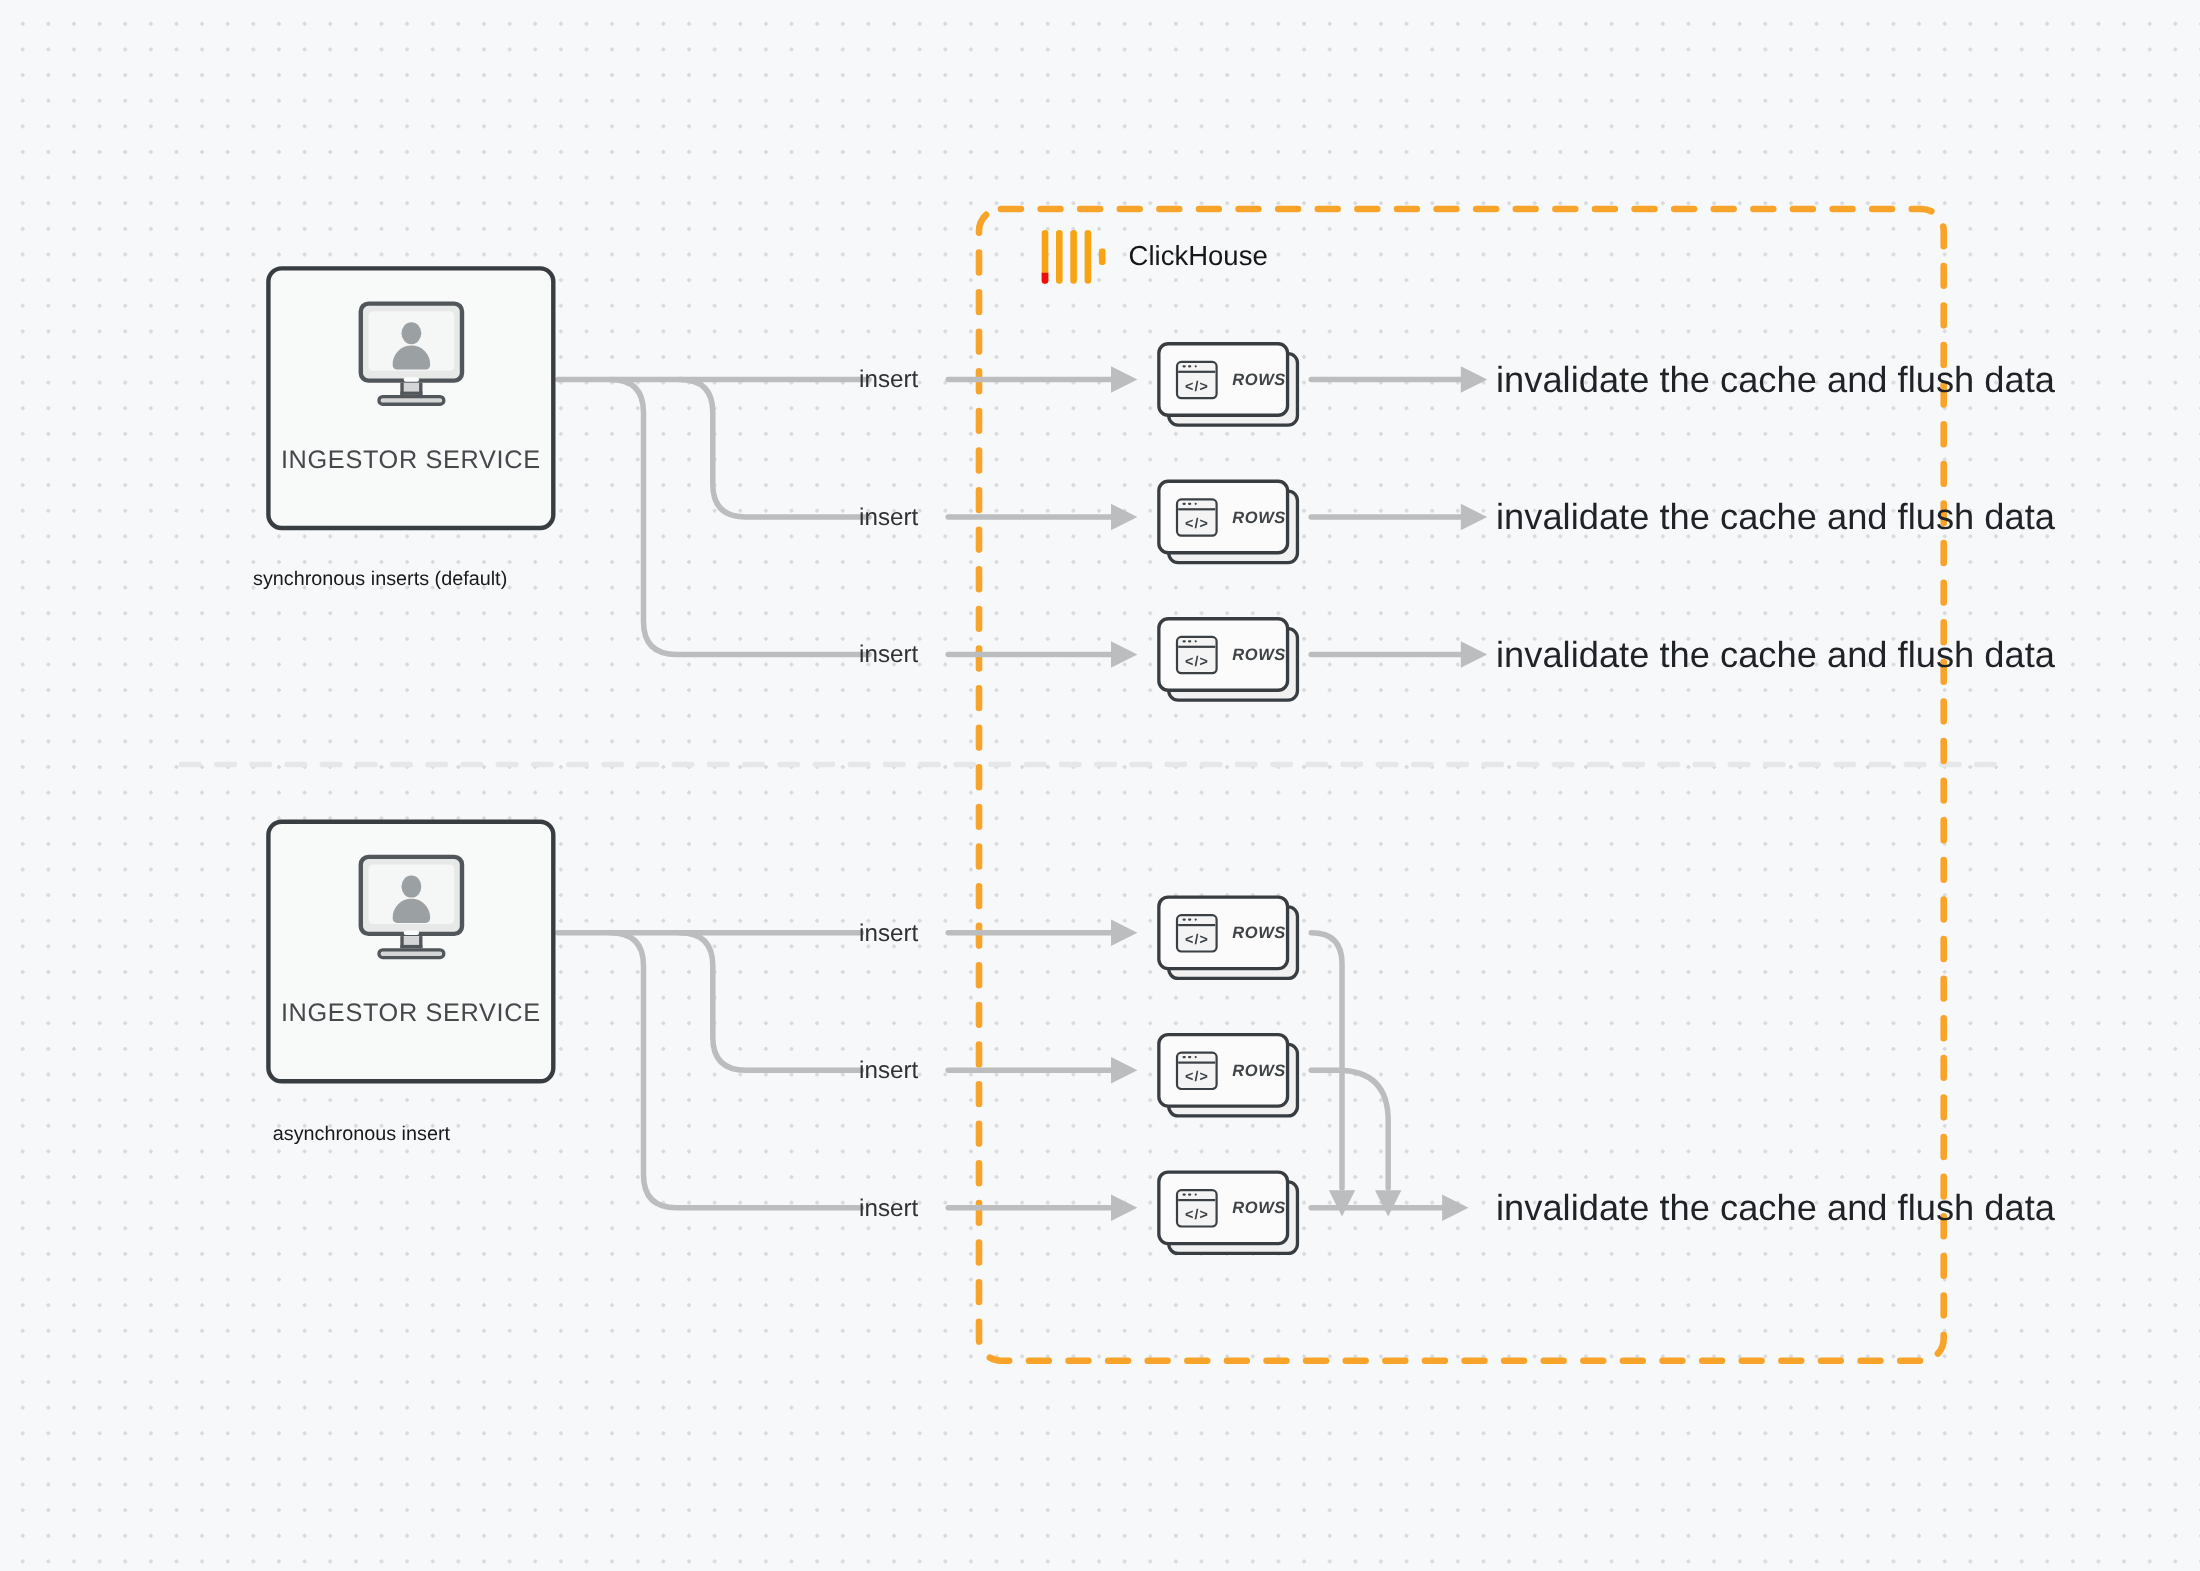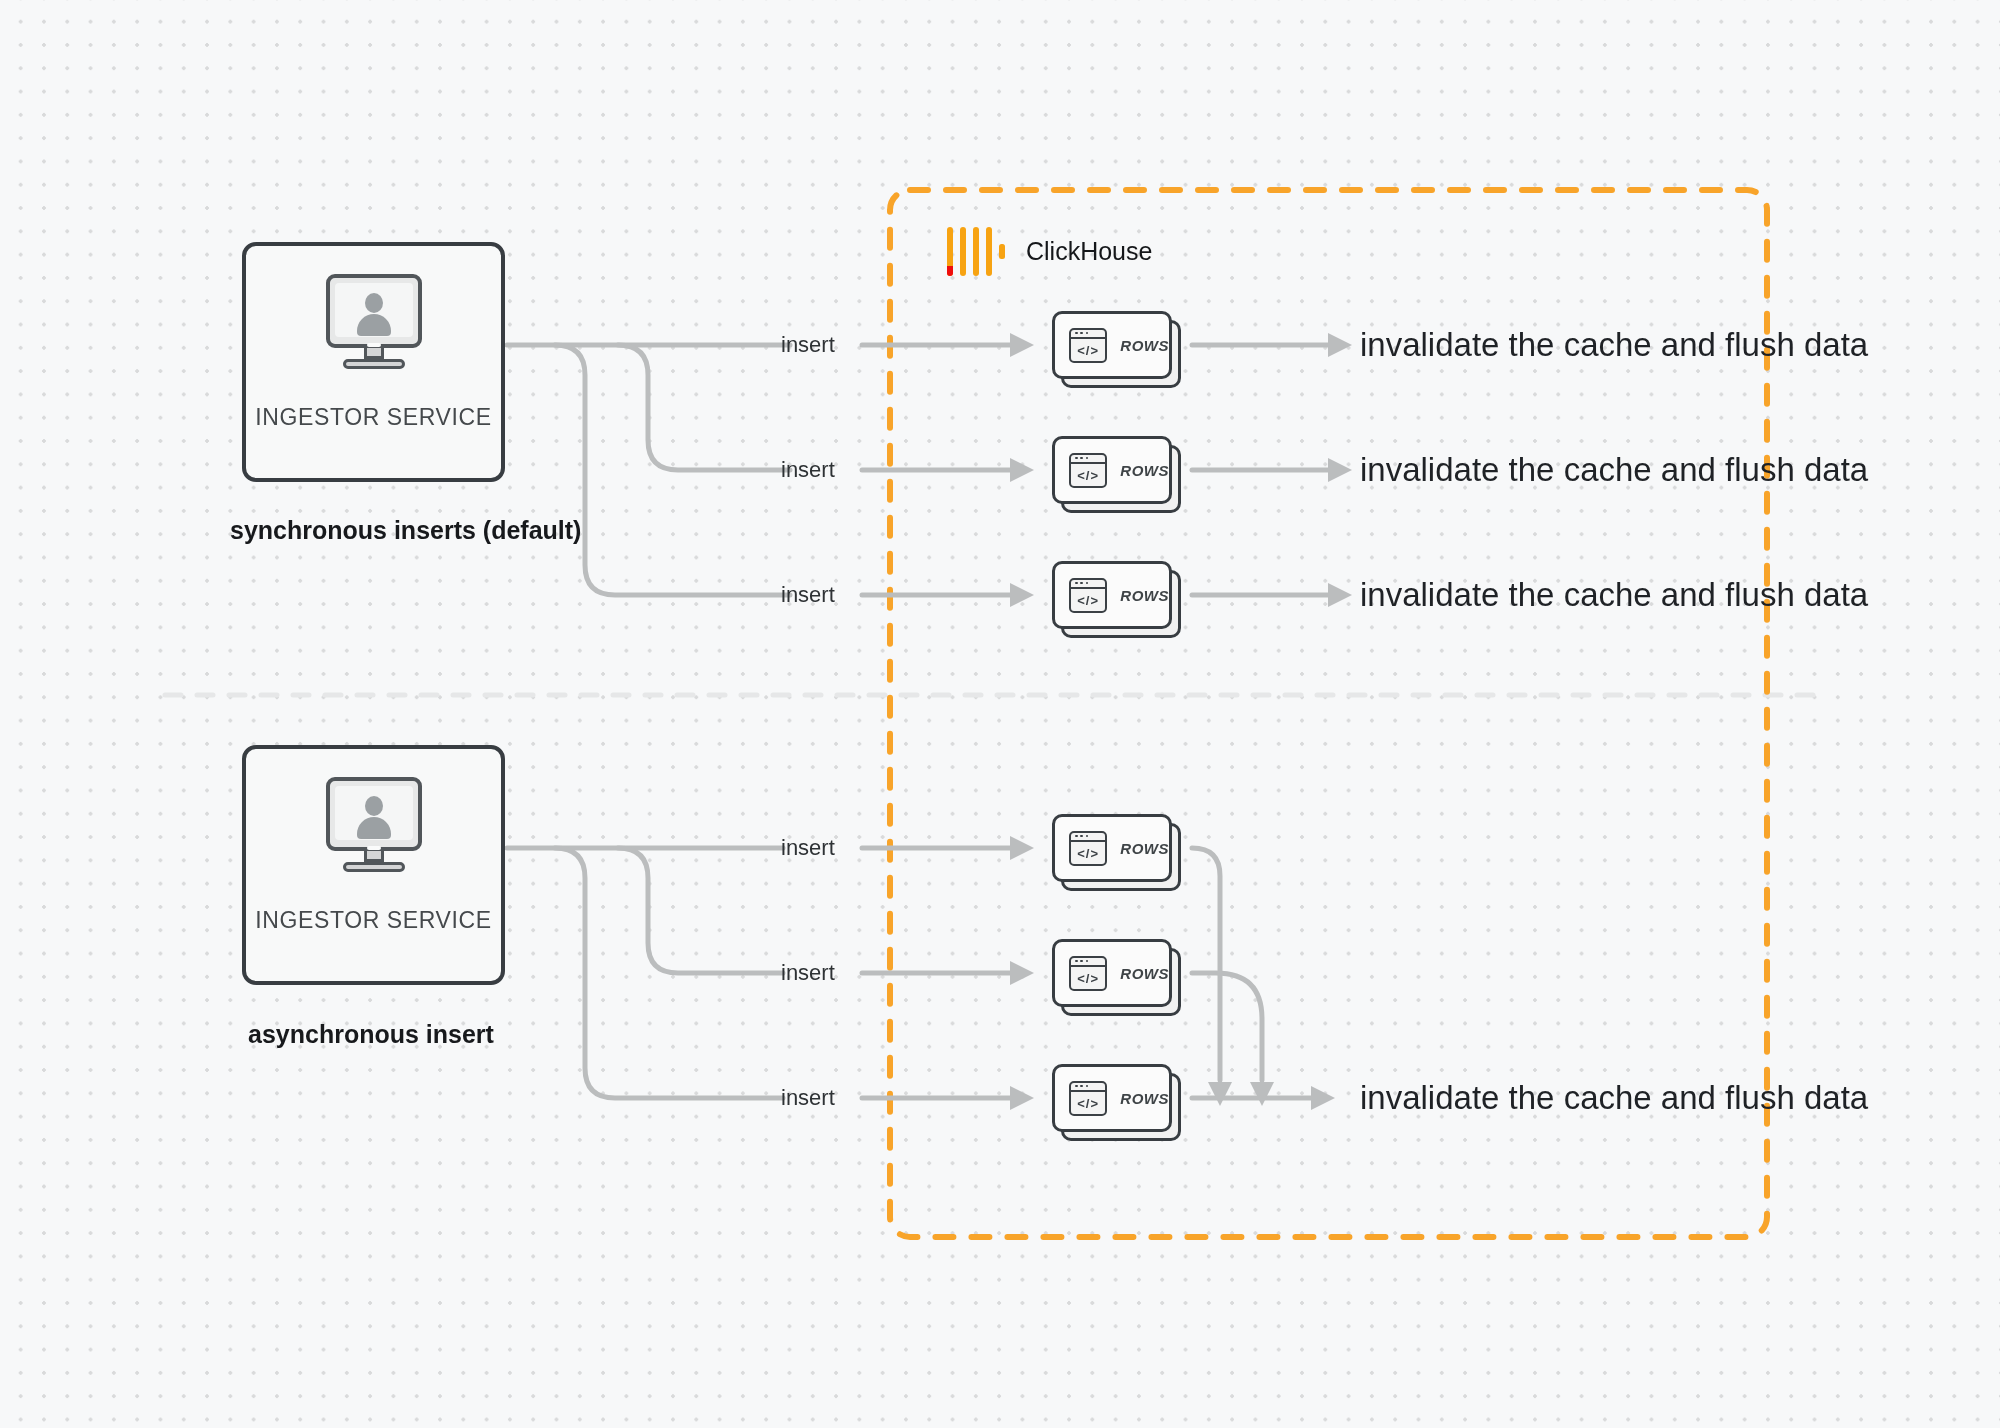--- a/index.html
+++ b/index.html
@@ -35,21 +35,21 @@
   .p-head{position:absolute;left:50%;top:10px;transform:translateX(-50%);width:18px;height:20px;border-radius:50%;background:#9ba0a3;}
   .p-body{position:absolute;left:50%;top:31px;transform:translateX(-50%);width:34px;height:22px;border-radius:17px 17px 4px 4px;background:#9ba0a3;}
   .notch{position:absolute;left:50%;bottom:-3px;transform:translateX(-50%);width:14px;height:4px;background:#fafbfb;border-radius:2px;}
   .neck{width:20px;height:11px;margin:0 auto;box-sizing:border-box;background:#d4d5d6;border:3px solid #51565a;border-top:none;}
   .base{width:62px;height:10px;margin:0 auto;box-sizing:border-box;background:#d4d5d6;border:3px solid #51565a;border-radius:6px;}
   .ingestor-label{
     position:absolute;left:0;right:0;top:158px;text-align:center;
     font-size:23px;color:#45494c;letter-spacing:0.6px;
   }
 
-  .caption{position:absolute;font-size:25px;font-weight:bold;color:#17191c;white-space:nowrap;}
+  .caption{position:absolute;font-size:18px;font-weight:normal;color:#17191c;white-space:nowrap;}
 
   
   .ch-logo{position:absolute;display:flex;align-items:center;}
   .bars{display:flex;align-items:center;gap:7px;height:49px;}
   .bar{width:6px;height:49px;border-radius:3px;background:#f7a312;position:relative;}
   .bar .red{position:absolute;left:0;bottom:0;width:6px;height:10px;background:#ef0d0d;border-radius:0 0 3px 3px;}
   .bar.short{height:15px;border-radius:2.5px;}
   .ch-name{margin-left:21px;font-size:25px;font-weight:500;color:#15171a;white-space:nowrap;}
 
   
@@ -119,21 +119,21 @@
     <polygon class="head" points="1034,1098 1010,1086 1010,1110"></polygon>
 
     <path class="ln" d="M1192 848 Q1220 848 1220 876 V1080"></path>
     <polygon class="head" points="1220,1106 1208,1082 1232,1082"></polygon>
     <path class="ln" d="M1192 973 H1216 Q1262 973 1262 1019 V1080"></path>
     <polygon class="head" points="1262,1106 1250,1082 1274,1082"></polygon>
     <path class="ln" d="M1192 1098 H1311"></path>
     <polygon class="head" points="1335,1098 1311,1086 1311,1110"></polygon>
   </svg>
 
-  <div class="ch-logo" style="left:919px;top:227px;padding-left:28px;">
+  <div class="ch-logo" style="left:919px;top:209px;padding-left:28px;">
     <div class="bars">
       <div class="bar">
           <div class="red"></div>
         </div>
       <div class="bar"></div>
       <div class="bar"></div>
       <div class="bar"></div>
       <div class="bar short"></div>
     </div>
     <div class="ch-name">ClickHouse</div>

